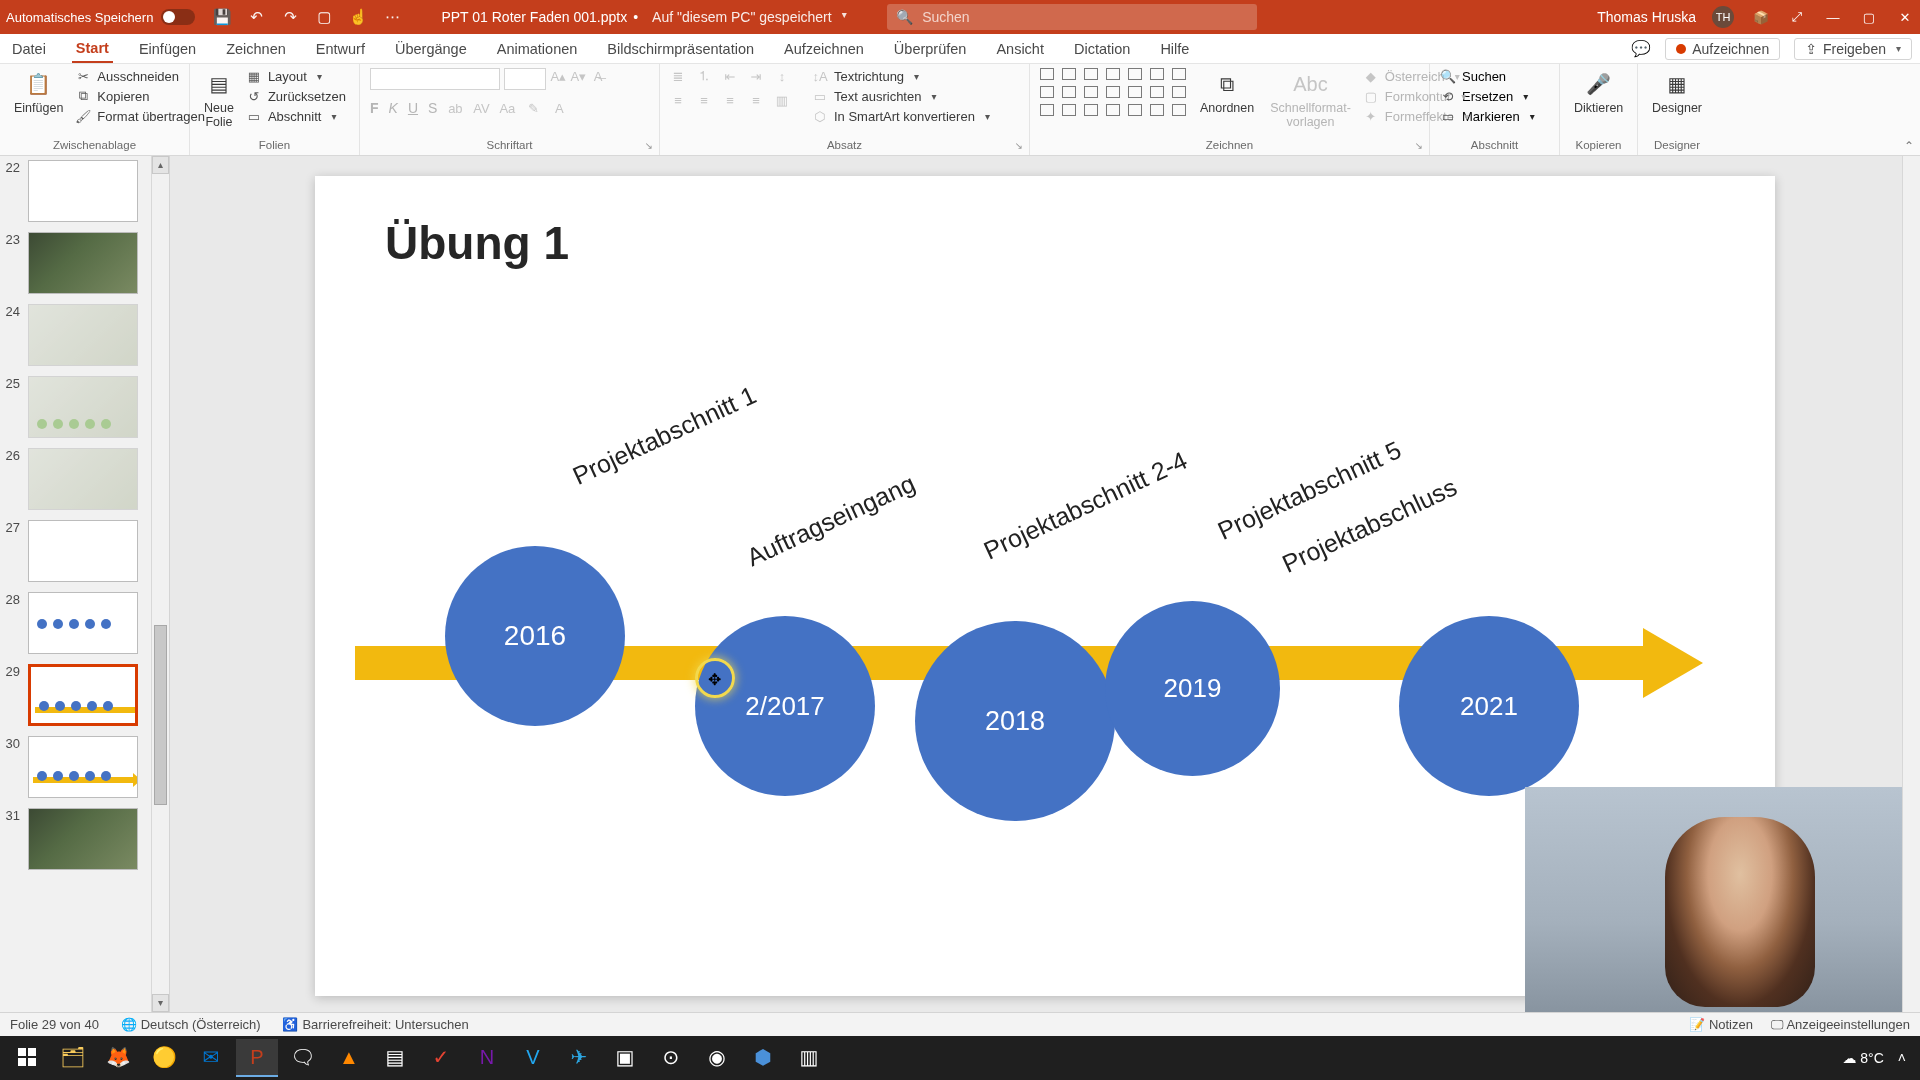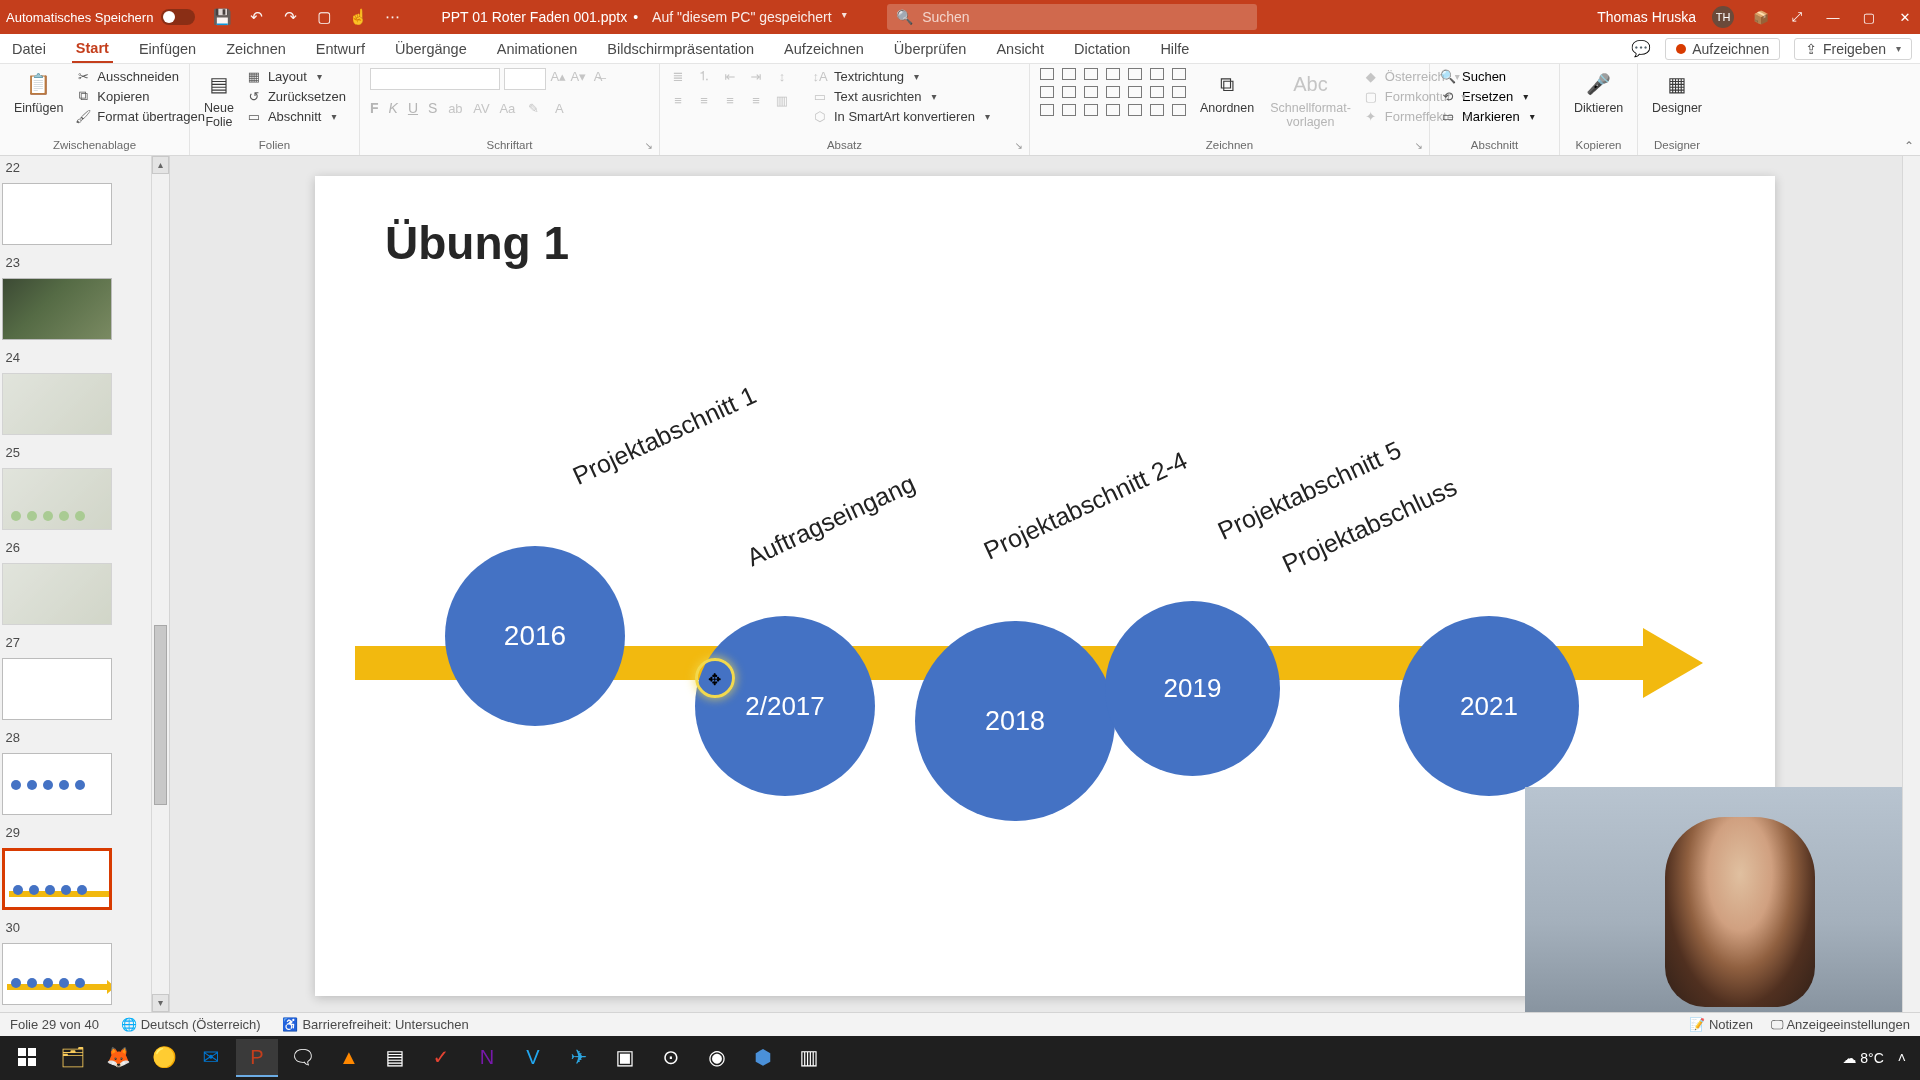--- a/index.html
+++ b/index.html
@@ -54,21 +54,21 @@
   .pararow { display: flex; gap: 10px; }
   .shape-gallery { display: grid; grid-template-columns: repeat(7, 16px); grid-template-rows: repeat(3, 14px); gap: 4px 6px; }
   .shape-cell { border: 1px solid #7a7a7a; width: 14px; height: 12px; }
   .editcol { display: flex; flex-direction: column; gap: 4px; font-size: 13px; }
   .ribbon-collapse { position: absolute; right: 6px; bottom: 2px; font-size: 12px; color: #7a7a7a; }
 
   
   .main { display: flex; height: calc(1080px - 34px - 30px - 92px - 24px - 44px); background: #e9e9e9; }
   .thumbs { width: 170px; background: #f1f1f1; border-right: 1px solid #d4d4d4; padding: 4px 2px; position: relative; overflow: hidden; }
   .thumbs-inner { width: 152px; }
-  .thumb-row { display: flex; align-items: flex-start; gap: 8px; margin-bottom: 10px; flex-direction: column; }
+  .thumb-row { display: flex; align-items: flex-start; gap: 8px; margin-bottom: 10px; }
   .thumb-num { width: 18px; text-align: right; font-size: 13px; color: #4a4a4a; }
   .thumb { width: 110px; height: 62px; background: #fff; border: 1px solid #bcbcbc; position: relative; overflow: hidden; }
   .thumb.photo { background: linear-gradient(135deg,#3c4a34 0%,#556b45 40%,#7a8a62 100%); }
   .thumb.sel { border: 3px solid #d83b01; }
   .thumb .tdots { position: absolute; top: 42px; left: 8px; display: flex; gap: 6px; }
   .tdot { width: 10px; height: 10px; border-radius: 50%; background: #4472c4; }
   .tdot.g { background: #70ad47; }
   .thumb .tarrow { position: absolute; top: 40px; left: 4px; width: 100px; height: 6px; background: #f2b90f; }
   .thumb .tarrow::after { content: ""; position: absolute; right: -8px; top: -4px; border-left: 8px solid #f2b90f; border-top: 7px solid transparent; border-bottom: 7px solid transparent; }
   .scrollbar { position: absolute; right: 0; top: 0; bottom: 0; width: 18px; background: #f1f1f1; border-left: 1px solid #d8d8d8; }

